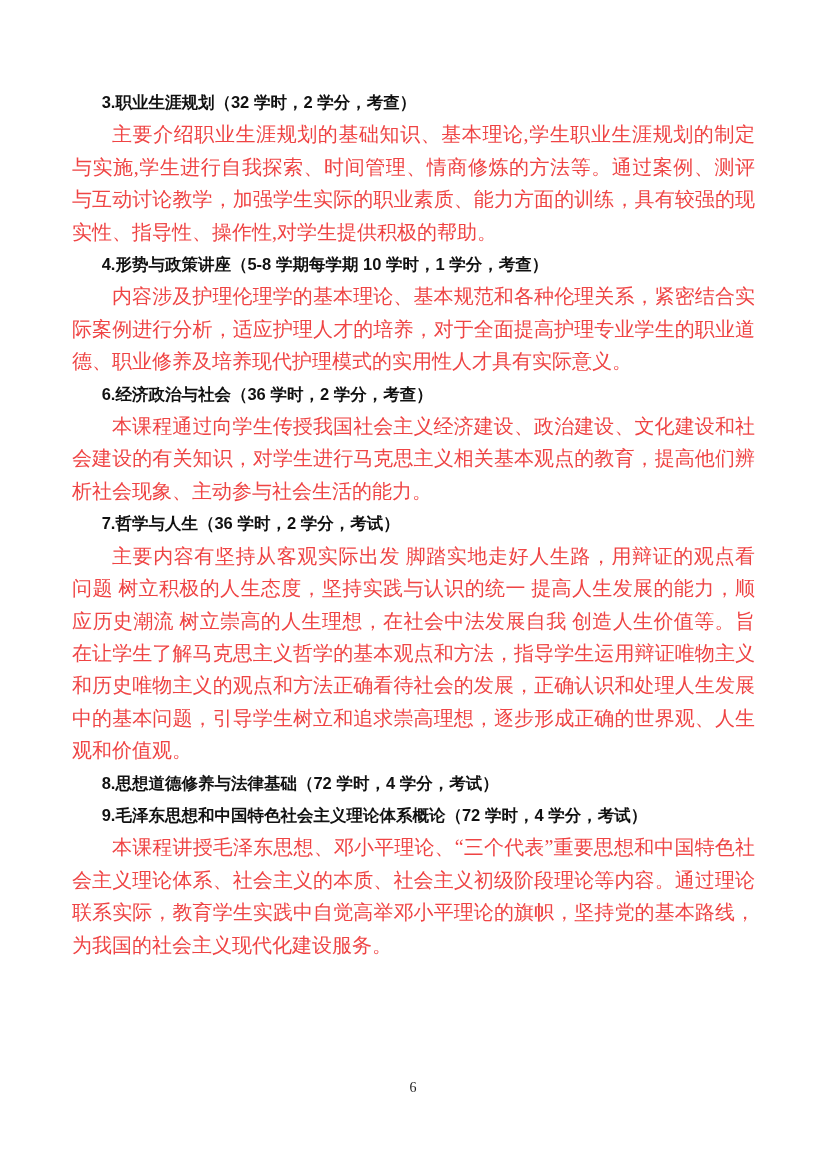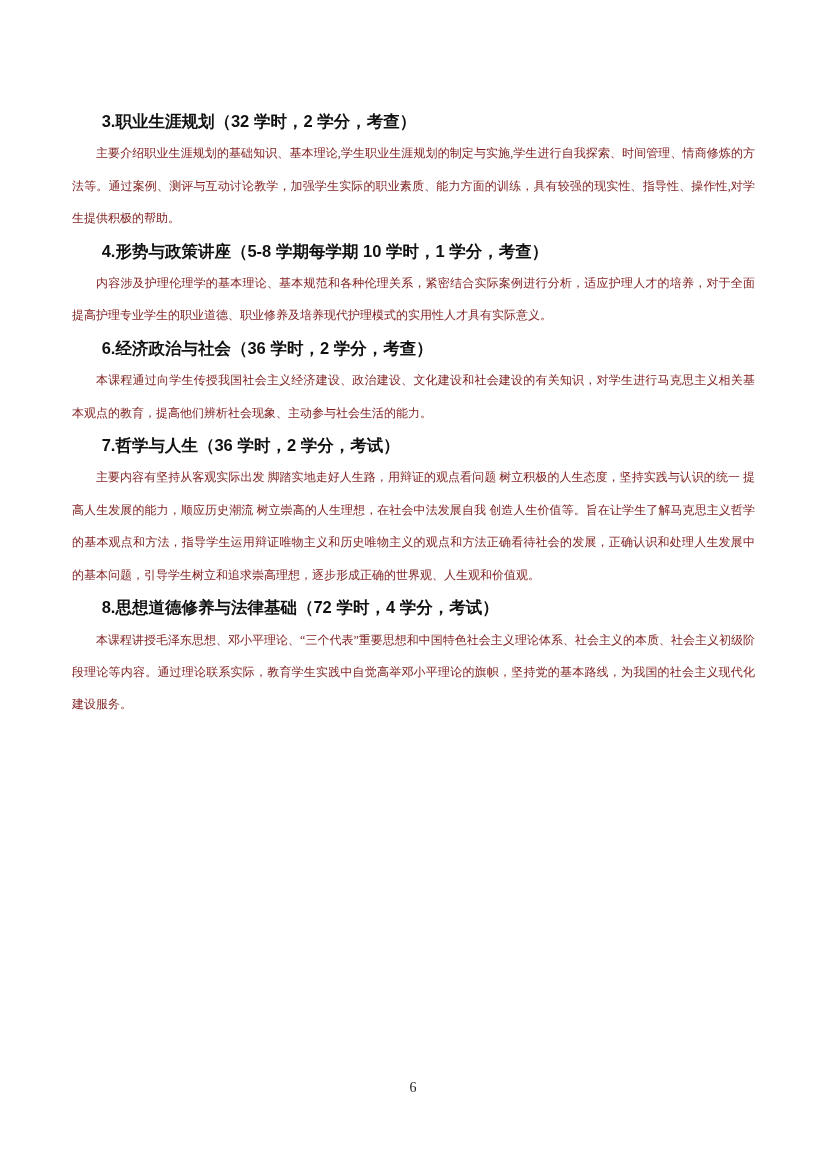--- a/index.html
+++ b/index.html
@@ -10,43 +10,43 @@
   .page {
     position: relative;
     width: 826px;
     height: 1169px;
     background: #ffffff;
     overflow: hidden;
     color: #1c1c1c;
   }
   .content {
     position: absolute;
-    top: 105px;
+    top: 86px;
     left: 72px;
     width: 683px;
   }
   p {
     margin: 0;
     padding: 0;
     line-height: 32.4px;
   }
   .course-heading {
     font-family: "Liberation Sans", "DejaVu Sans", sans-serif;
     font-weight: 700;
     font-size: 16.5px;
     text-indent: 1.8em;
     text-align: left;
     color: #111111;
   }
   .course-body {
     font-family: "Liberation Serif", "DejaVu Serif", serif;
-    font-size: 12px;
+    font-size: 20px;
     text-indent: 2em;
     text-align: justify;
-    color: #7f1d1d;
+    color: #ef4444;
   }
   .page-number {
     position: absolute;
     top: 1080px;
     left: 0;
     width: 100%;
     text-align: center;
     font-family: "Liberation Serif", "DejaVu Serif", serif;
     font-size: 14px;
     color: #222222;
@@ -66,18 +66,19 @@
     <p class="course-body">内容涉及护理伦理学的基本理论、基本规范和各种伦理关系，紧密结合实际案例进行分析，适应护理人才的培养，对于全面提高护理专业学生的职业道德、职业修养及培养现代护理模式的实用性人才具有实际意义。</p>
 
     <p class="course-heading">6.经济政治与社会（36 学时，2 学分，考查）</p>
     <p class="course-body">本课程通过向学生传授我国社会主义经济建设、政治建设、文化建设和社会建设的有关知识，对学生进行马克思主义相关基本观点的教育，提高他们辨析社会现象、主动参与社会生活的能力。</p>
 
     <p class="course-heading">7.哲学与人生（36 学时，2 学分，考试）</p>
     <p class="course-body">主要内容有坚持从客观实际出发 脚踏实地走好人生路，用辩证的观点看问题 树立积极的人生态度，坚持实践与认识的统一 提高人生发展的能力，顺应历史潮流 树立崇高的人生理想，在社会中法发展自我 创造人生价值等。旨在让学生了解马克思主义哲学的基本观点和方法，指导学生运用辩证唯物主义和历史唯物主义的观点和方法正确看待社会的发展，正确认识和处理人生发展中的基本问题，引导学生树立和追求崇高理想，逐步形成正确的世界观、人生观和价值观。</p>
 
     <p class="course-heading">8.思想道德修养与法律基础（72 学时，4 学分，考试）</p>
 
+    <p class="course-heading">9.毛泽东思想和中国特色社会主义理论体系概论（72 学时，4 学分，考试）</p>
     <p class="course-body">本课程讲授毛泽东思想、邓小平理论、“三个代表”重要思想和中国特色社会主义理论体系、社会主义的本质、社会主义初级阶段理论等内容。通过理论联系实际，教育学生实践中自觉高举邓小平理论的旗帜，坚持党的基本路线，为我国的社会主义现代化建设服务。</p>
 
   </div>
 
   <div class="page-number">6</div>
 </div>
 
 </body></html>

